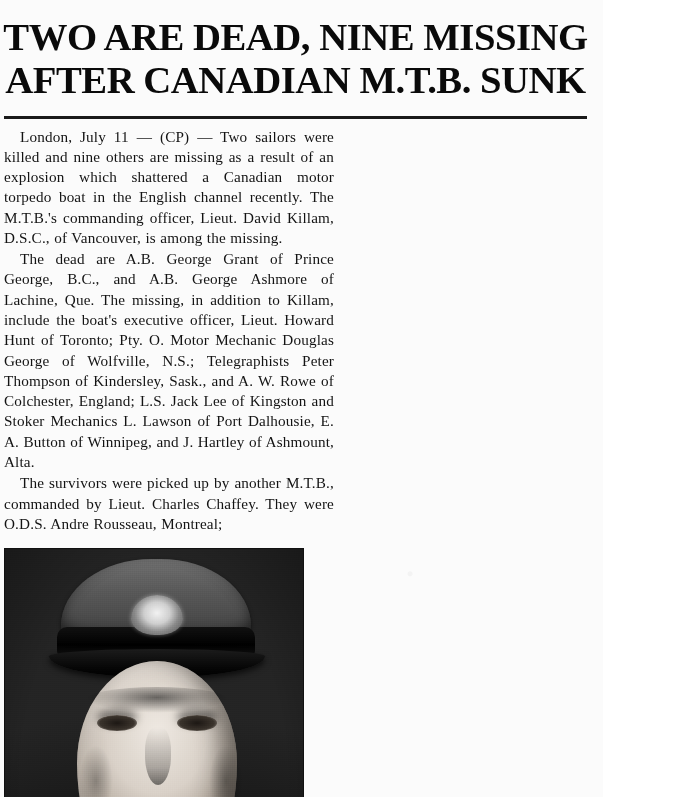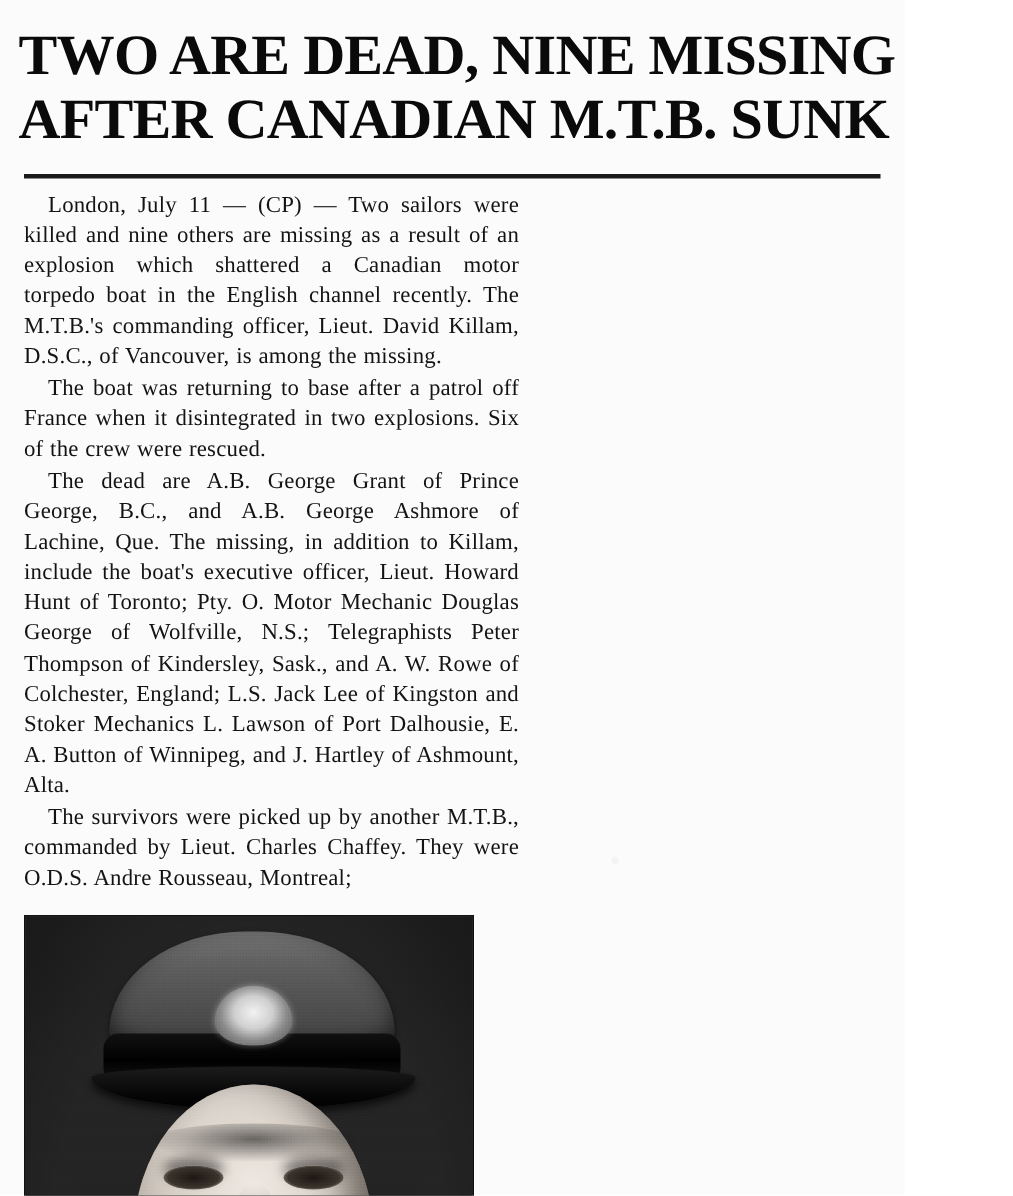--- a/index.html
+++ b/index.html
@@ -13,21 +13,21 @@
     overflow: hidden;
     font-family: "Liberation Serif", serif;
     color: #111;
   }
   .clipping {
     position: relative;
     width: 603px;
     height: 797px;
     background: #fbfbfb;
     box-sizing: border-box;
-    padding: 14px 16px 0 16px;
+    padding: 14px 16px 0 4px;
     
     background-image:
       radial-gradient(circle at 12% 30%, rgba(0,0,0,0.035) 0 2px, transparent 3px),
       radial-gradient(circle at 68% 72%, rgba(0,0,0,0.03) 0 2px, transparent 3px),
       radial-gradient(circle at 40% 88%, rgba(0,0,0,0.03) 0 1px, transparent 2px);
   }
 
   
   .headline {
     text-align: center;
@@ -241,21 +241,20 @@
     <span class="line line1">TWO ARE DEAD, NINE MISSING</span>
     <span class="line line2">AFTER CANADIAN M.T.B. SUNK</span>
   </div>
 
   <div class="rule"></div>
 
   <div class="body-wrap">
 
     <div class="col-text">
       <p>London, July 11 — (CP) — Two sailors were killed and nine others are missing as a result of an explosion which shattered a Canadian motor torpedo boat in the English channel recently. The M.T.B.'s commanding officer, Lieut. David Killam, D.S.C., of Vancouver, is among the missing.</p>
-      <p>The boat was returning to base after a patrol off France when it disintegrated in two explosions. Six of the crew were rescued.</p>
       <p>The dead are A.B. George Grant of Prince George, B.C., and A.B. George Ashmore of Lachine, Que. The missing, in addition to Killam, include the boat's executive officer, Lieut. Howard Hunt of Toronto; Pty. O. Motor Mechanic Douglas George of Wolfville, N.S.; Telegraphists Peter Thompson of Kindersley, Sask., and A. W. Rowe of Colchester, England; L.S. Jack Lee of Kingston and Stoker Mechanics L. Lawson of Port Dalhousie, E. A. Button of Winnipeg, and J. Hartley of Ashmount, Alta.</p>
       <p>The survivors were picked up by another M.T.B., commanded by Lieut. Charles Chaffey. They were O.D.S. Andre Rousseau, Montreal;</p>
     </div>
 
     <div class="col-photo">
       <div class="photo">
         <div class="photo-bg"></div>
         <div class="cap-crown"></div>
         <div class="cap-band"></div>
         <div class="cap-badge"></div>

